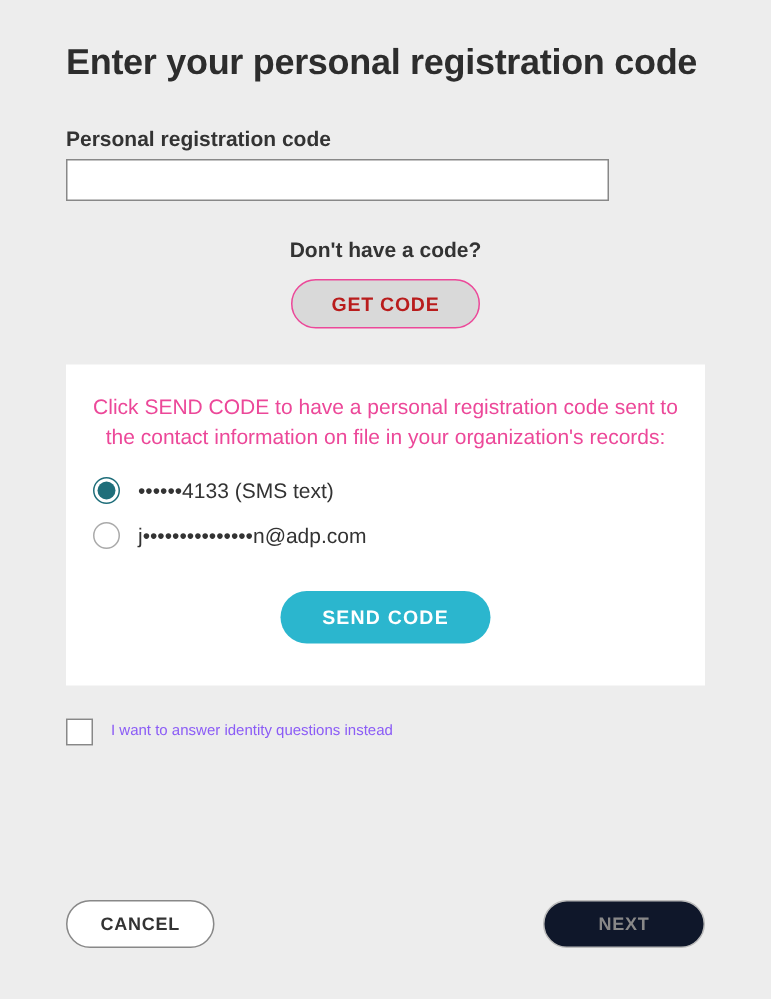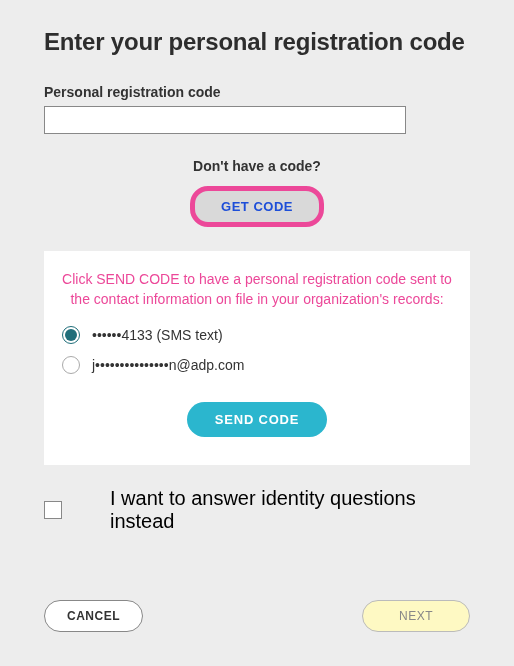--- a/index.html
+++ b/index.html
@@ -54,23 +54,23 @@
       font-weight: bold;
       color: #333;
     }
     .pill-btn {
       border-radius: 18px;
       padding: 8px 26px;
       font-size: 13px;
       font-weight: 600;
       letter-spacing: 0.5px;
       cursor: pointer;
-      border: 5px solid #ec4899;
+      border: 1px solid #ec4899;
       background: #d9d9d9;
-      color: #1d4ed8;
+      color: #b91c1c;
     }
     .panel {
       background: #fff;
       padding: 18px 18px 28px 18px;
     }
     .panel-text {
       font-size: 14px;
       color: #ec4899;
       line-height: 1.45;
       margin-bottom: 16px;
@@ -133,23 +133,22 @@
     }
     .checkbox-box {
       width: 18px;
       height: 18px;
       border: 1px solid #888;
       background: #fff;
       cursor: pointer;
       flex-shrink: 0;
     }
     .checkbox-label {
-      font-size: 20px;
-      color: #000000;
-      margin-left: 36px;
+      font-size: 10px;
+      color: #8b5cf6;
     }
     .footer-row {
       position: absolute;
       bottom: 34px;
       left: 0;
       width: 514px;
       padding: 0 44px;
       display: flex;
       justify-content: space-between;
       align-items: center;
@@ -159,26 +158,26 @@
       border: 1px solid #888;
       border-radius: 18px;
       padding: 8px 22px;
       font-size: 12px;
       font-weight: 600;
       letter-spacing: 0.5px;
       color: #333;
       cursor: pointer;
     }
     .next-btn {
-      background: #fef9c3;
+      background: #0f172a;
       border: 1px solid #bbb;
       border-radius: 18px;
       padding: 8px 36px;
       font-size: 12px;
-      font-weight: 400;
+      font-weight: 700;
       letter-spacing: 0.5px;
       color: #888;
       cursor: pointer;
     }
   </style>
 </head>
 <body>
 
 <div class="container">
   <h1>Enter your personal registration code</h1>

